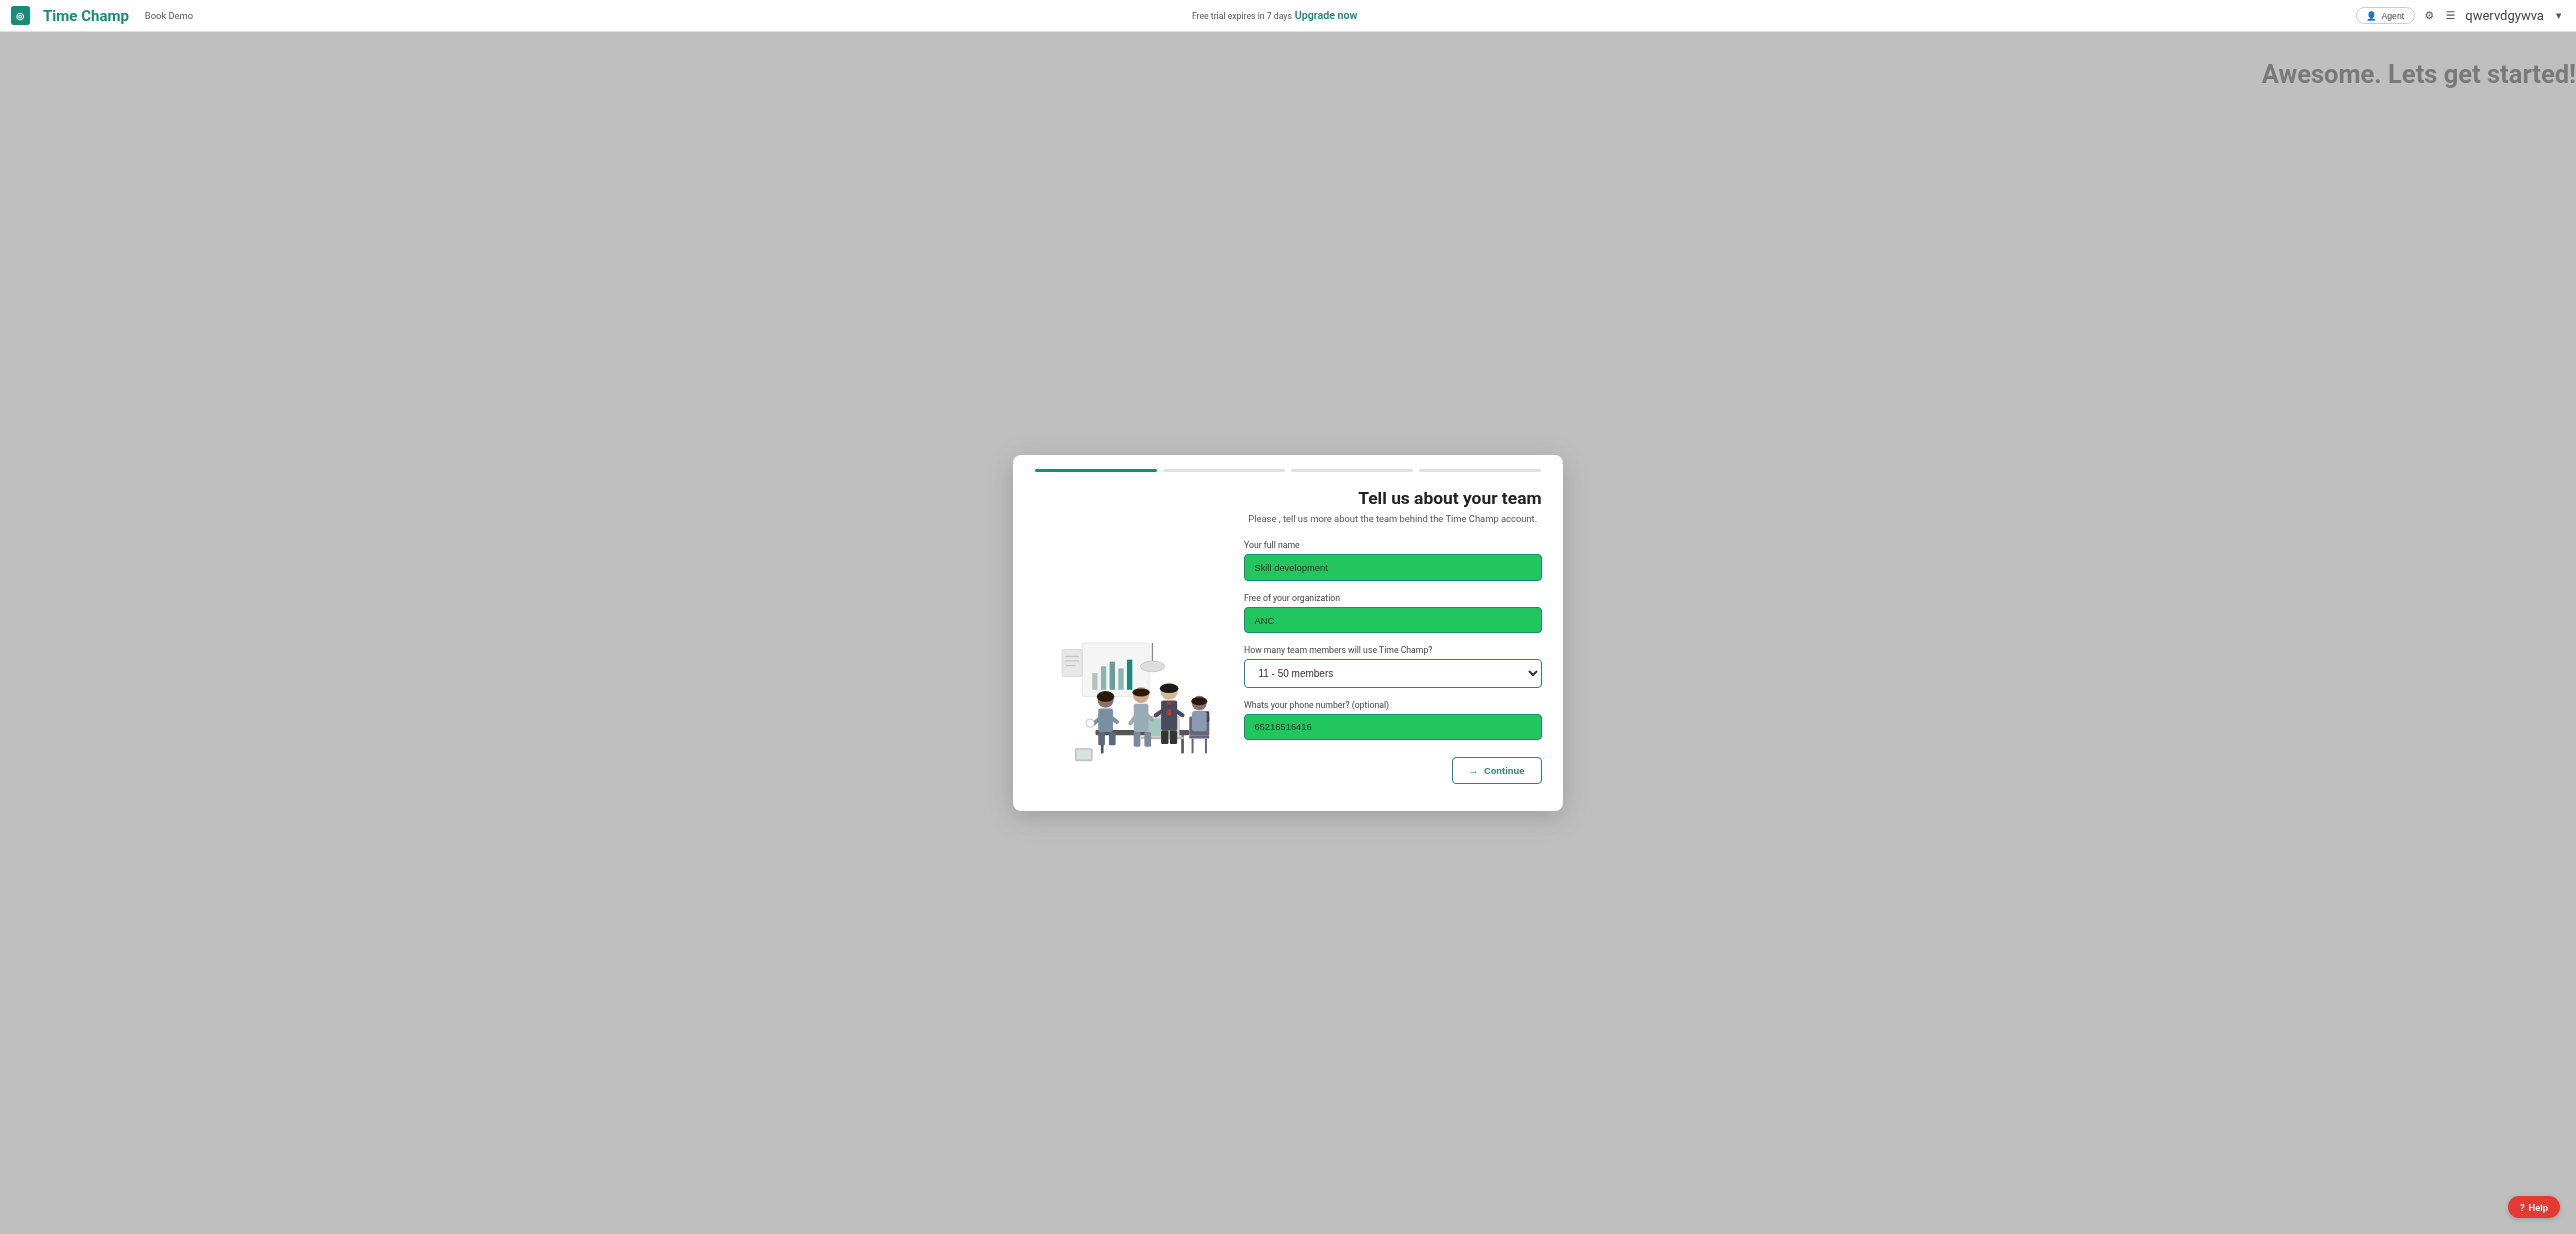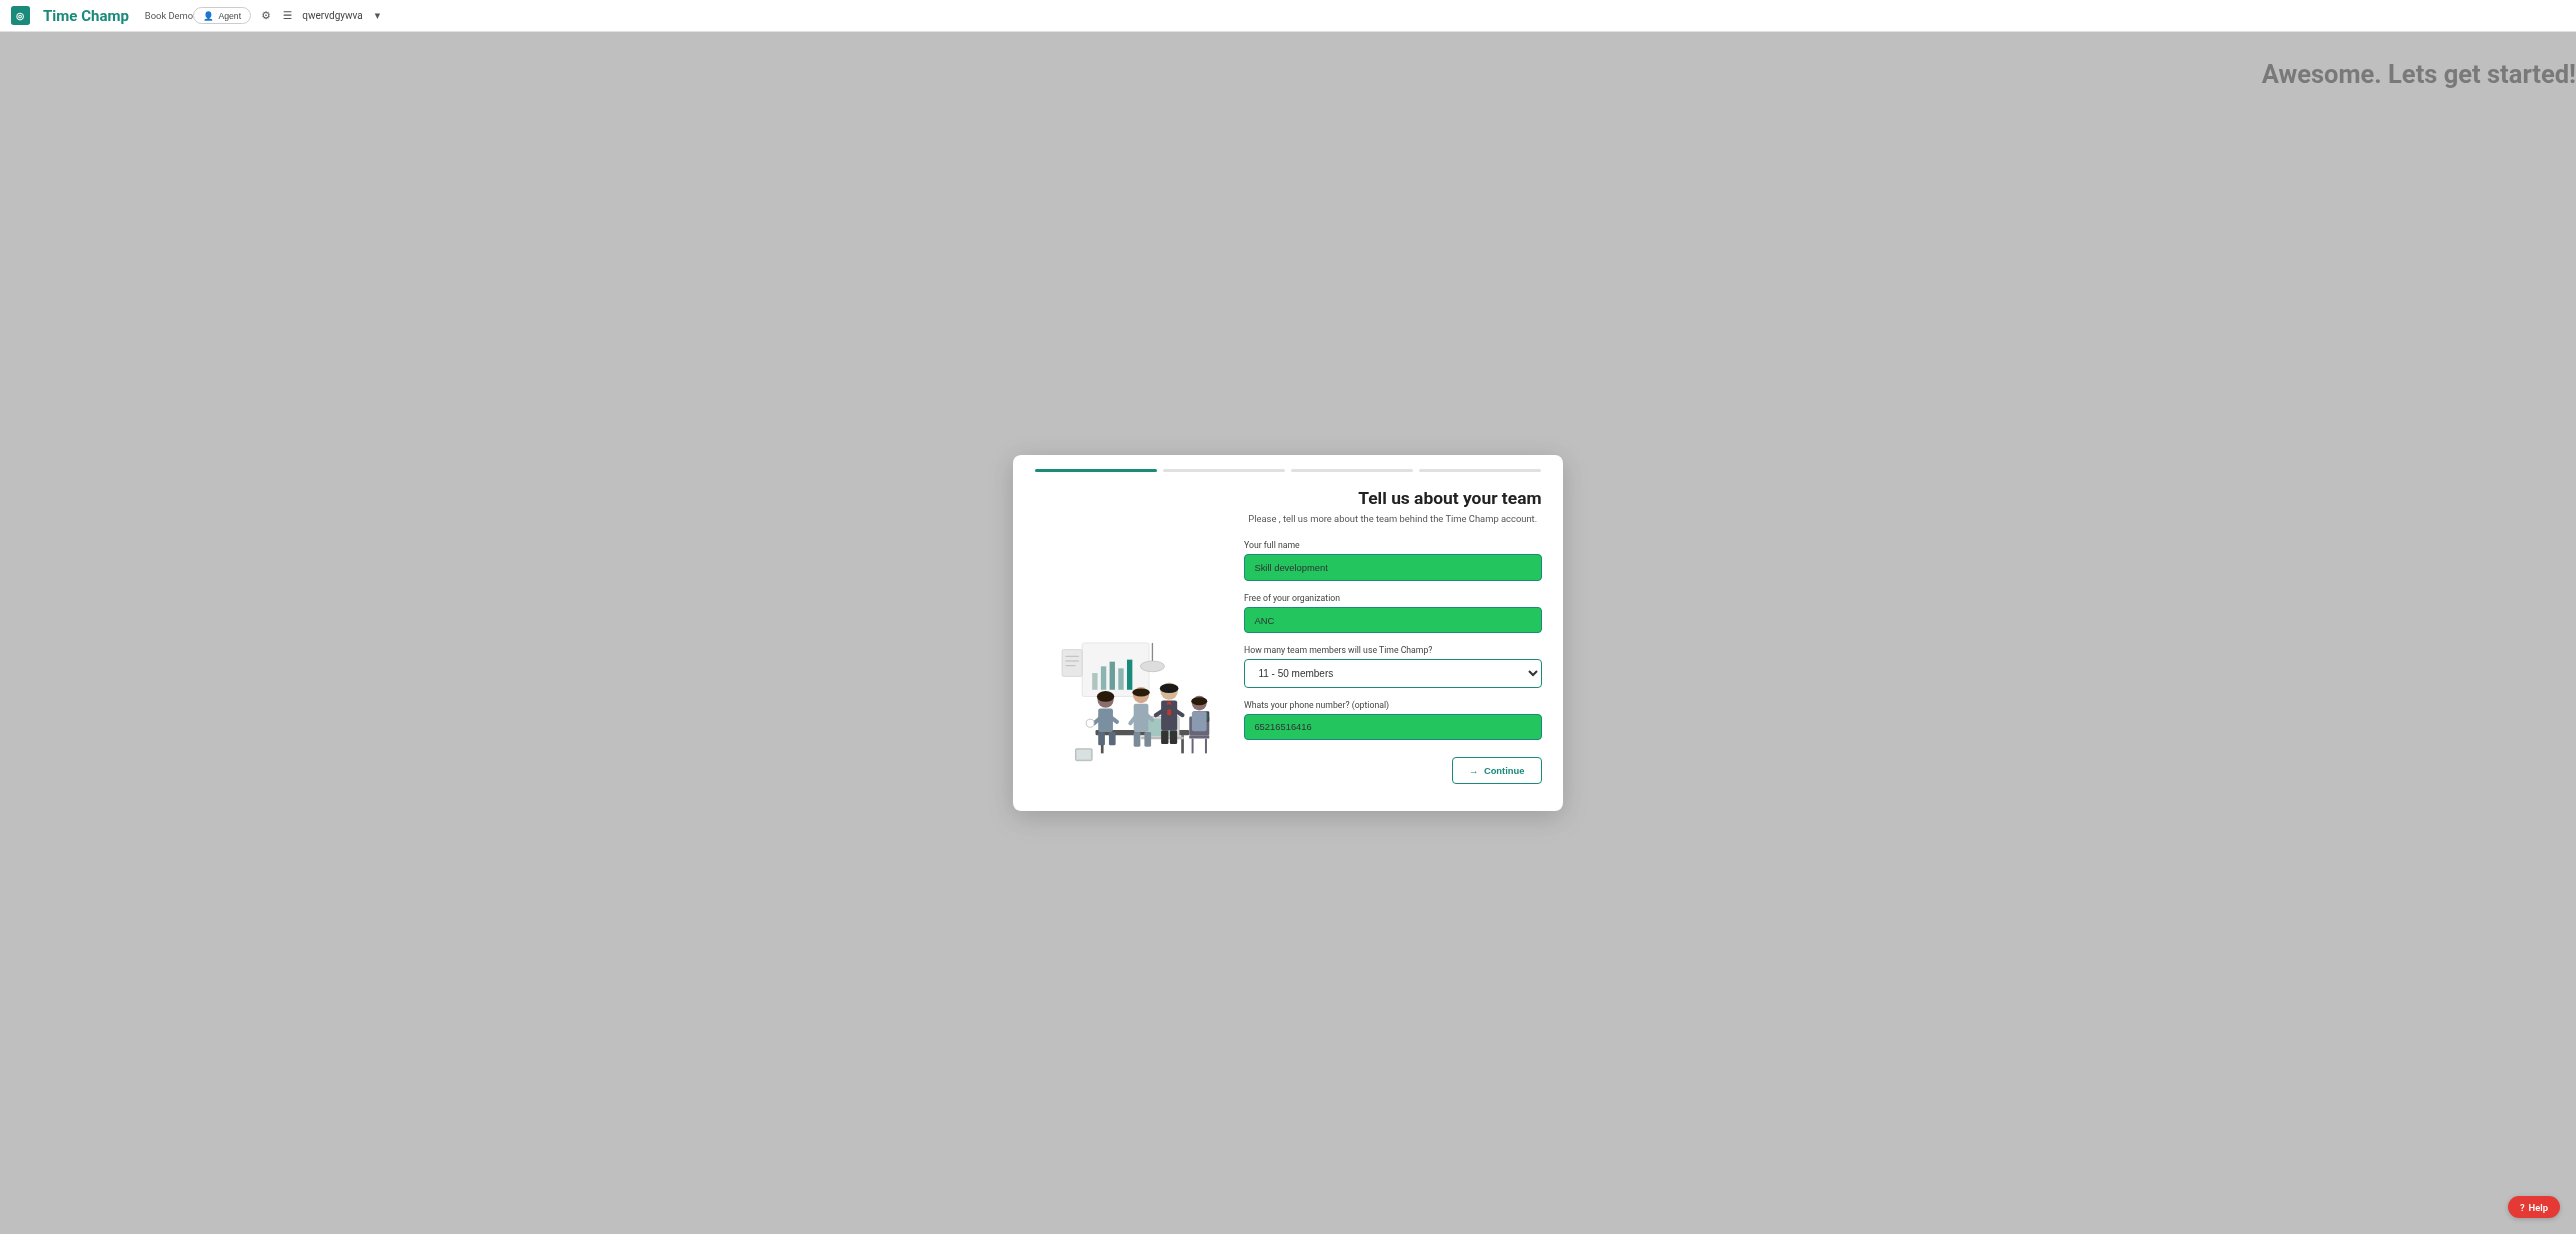--- a/index.html
+++ b/index.html
@@ -86,21 +86,21 @@
       width: 13.4px;
       height: 13.4px;
       display: flex;
       align-items: center;
       justify-content: center;
       color: #555;
       font-size: 10.7px;
       cursor: pointer;
     }
     .user-name {
-      font-size: 10px;
+      font-size: 13px;
       color: #444;
       cursor: pointer;
     }
 
     
     .bg-content {
       position: absolute;
       top: 32px;
       left: 0; right: 0; bottom: 0;
       display: flex;
@@ -264,20 +264,24 @@
 </head>
 <body>
 
 <nav class="navbar">
   <div class="navbar-logo">
     <div class="logo-icon">◎</div>
     <span class="logo-text">Time Champ</span>
   </div>
   <span class="nav-book-demo">Book Demo</span>
 
+  <div class="navbar-center">
+    <span class="trial-text">Free trial expires in 7 days</span>&nbsp;
+    <span class="upgrade-link">Upgrade now</span>
+  </div>
 
   <div class="navbar-right">
     <button class="agent-btn">
       <span>👤</span>
       <span>Agent</span>
     </button>
     <div class="nav-icon">⚙</div>
     <div class="nav-icon">☰</div>
     <span class="user-name">qwervdgywva</span>
     <span class="nav-icon">▾</span>

